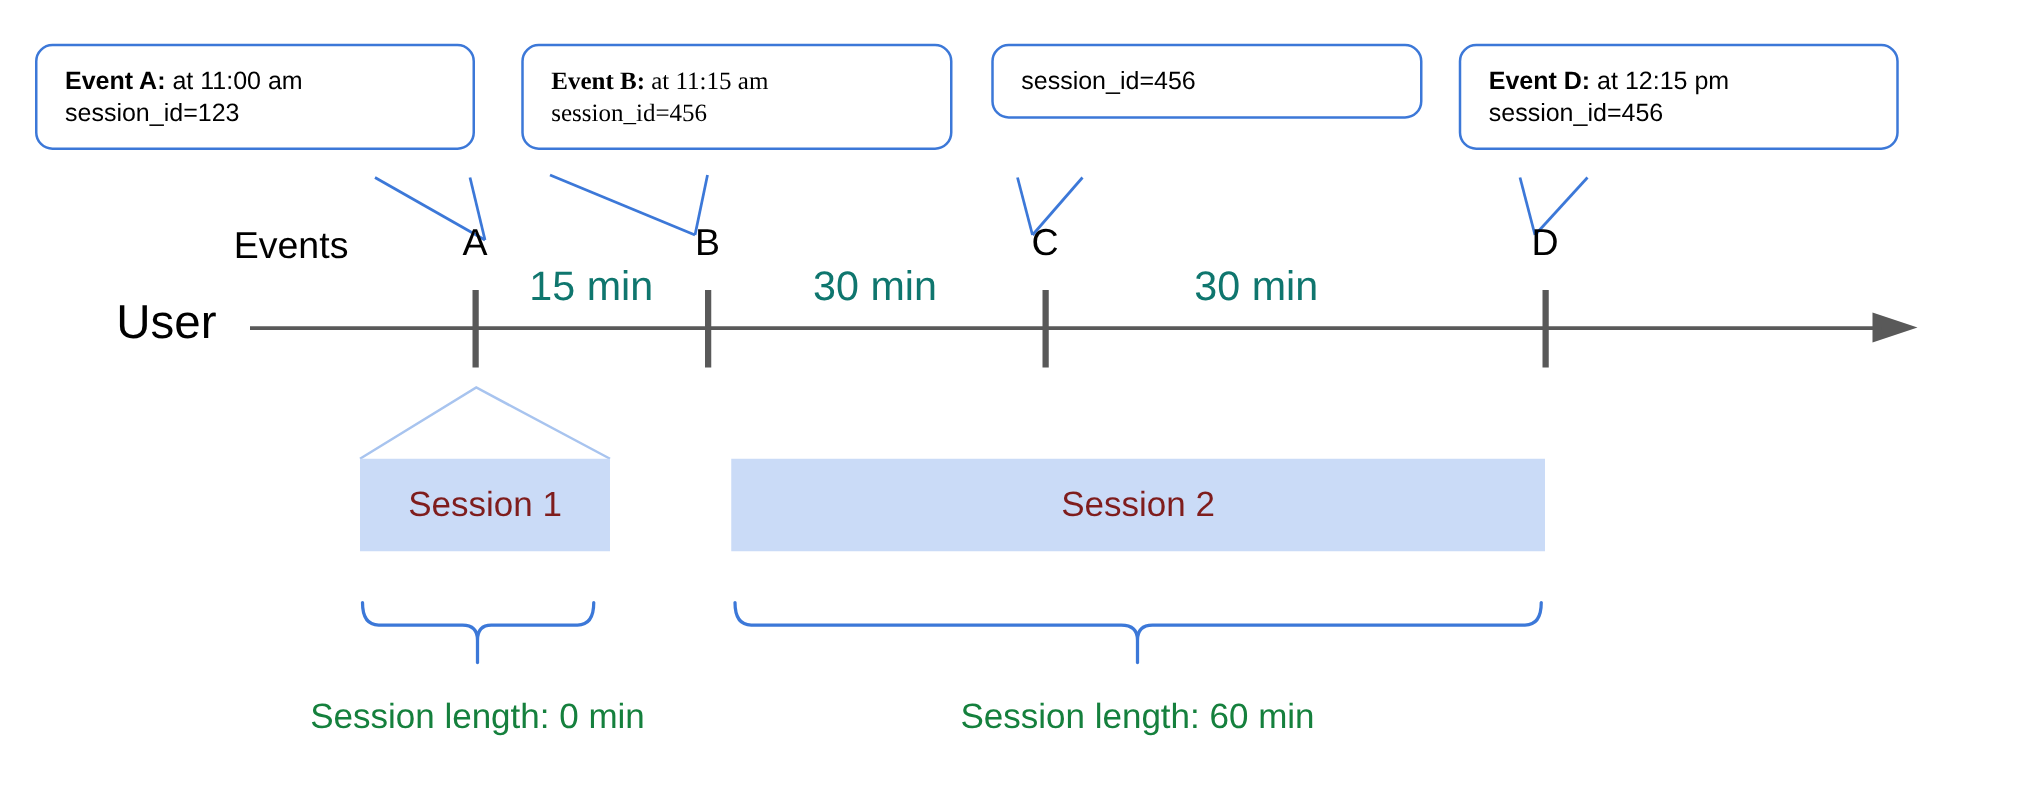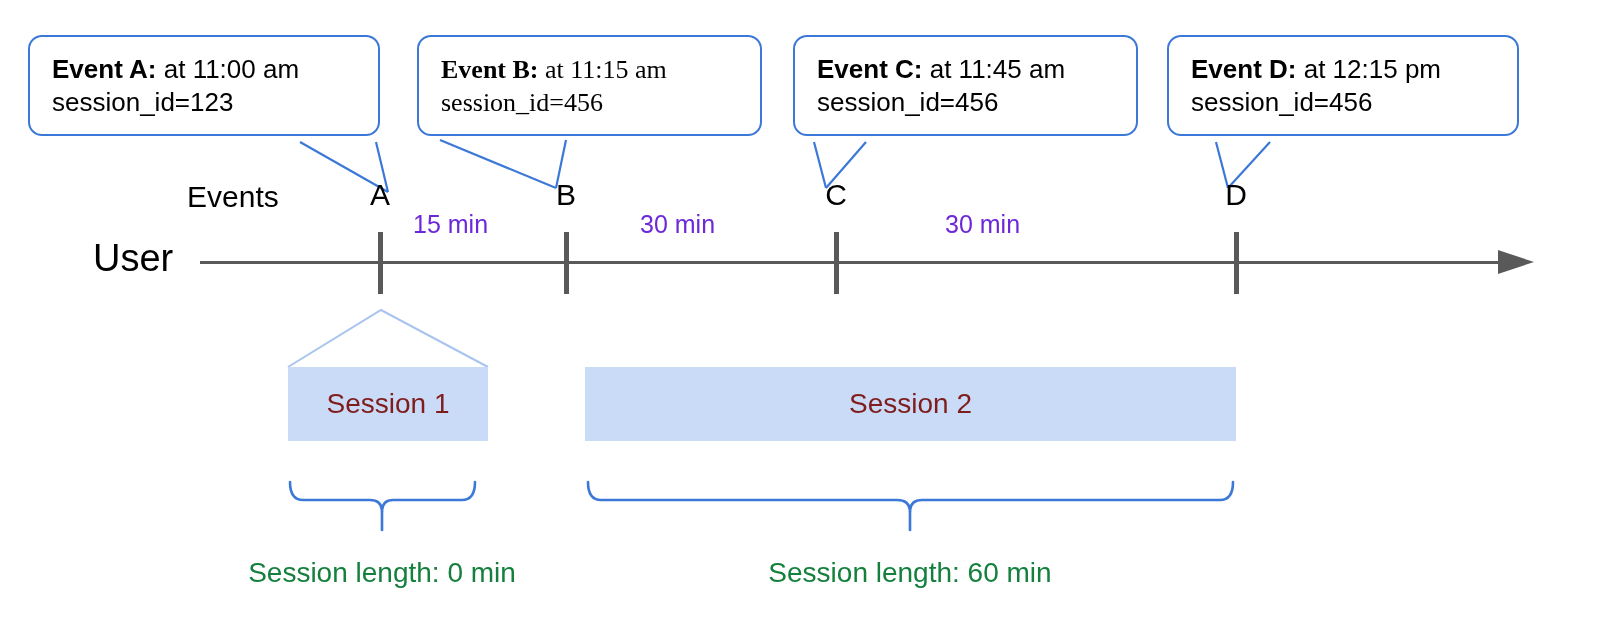--- a/index.html
+++ b/index.html
@@ -25,21 +25,21 @@
   }
   
   .callout {
     position: absolute;
     box-sizing: border-box;
     border: 2px solid #3c78d8;
     border-radius: 14px;
     background: #ffffff;
     padding: 16px 18px 14px 22px;
     line-height: 1.28;
-    font-size: 26px;
+    font-size: 20px;
     color: #000000;
     z-index: 3;
   }
   .callout .strong {
     font-weight: bold;
   }
   .callout .line {
     white-space: nowrap;
     display: block;
   }
@@ -58,23 +58,23 @@
   }
   .tick-label {
     position: absolute;
     font-size: 30px;
     color: #000000;
     text-align: center;
     z-index: 2;
   }
   .gap-label {
     position: absolute;
-    font-size: 25px;
-    color: #6d28d9;
-    text-align: left;
+    font-size: 33px;
+    color: #0f766e;
+    text-align: center;
     z-index: 2;
   }
   .row-label {
     position: absolute;
     color: #000000;
     z-index: 2;
   }
   #events-row-label { font-size: 30px; margin-left: 14px; }
   #user-row-label   { font-size: 38px; }
   
@@ -147,21 +147,20 @@
     <span class="line"><span class="strong">Event A:</span><span> at 11:00 am</span></span>
     <span class="line">session_id=123</span>
   </div>
 
   <div class="callout" id="callout-b" style="left:417px; top:35px; width:345px;font-family:Liberation Serif, serif;">
     <span class="line"><span class="strong">Event B:</span><span> at 11:15 am</span></span>
     <span class="line">session_id=456</span>
   </div>
 
   <div class="callout" id="callout-c" style="left:793px; top:35px; width:345px;">
-    <span class="line"><span class="strong">Event C:</span><span> at 11:45 am</span></span>
     <span class="line">session_id=456</span>
   </div>
 
   <div class="callout" id="callout-d" style="left:1167px; top:35px; width:352px;">
     <span class="line"><span class="strong">Event D:</span><span> at 12:15 pm</span></span>
     <span class="line">session_id=456</span>
   </div>
 
   <div class="row-label" id="events-row-label" style="left:173px; top:180px;">Events</div>
 

